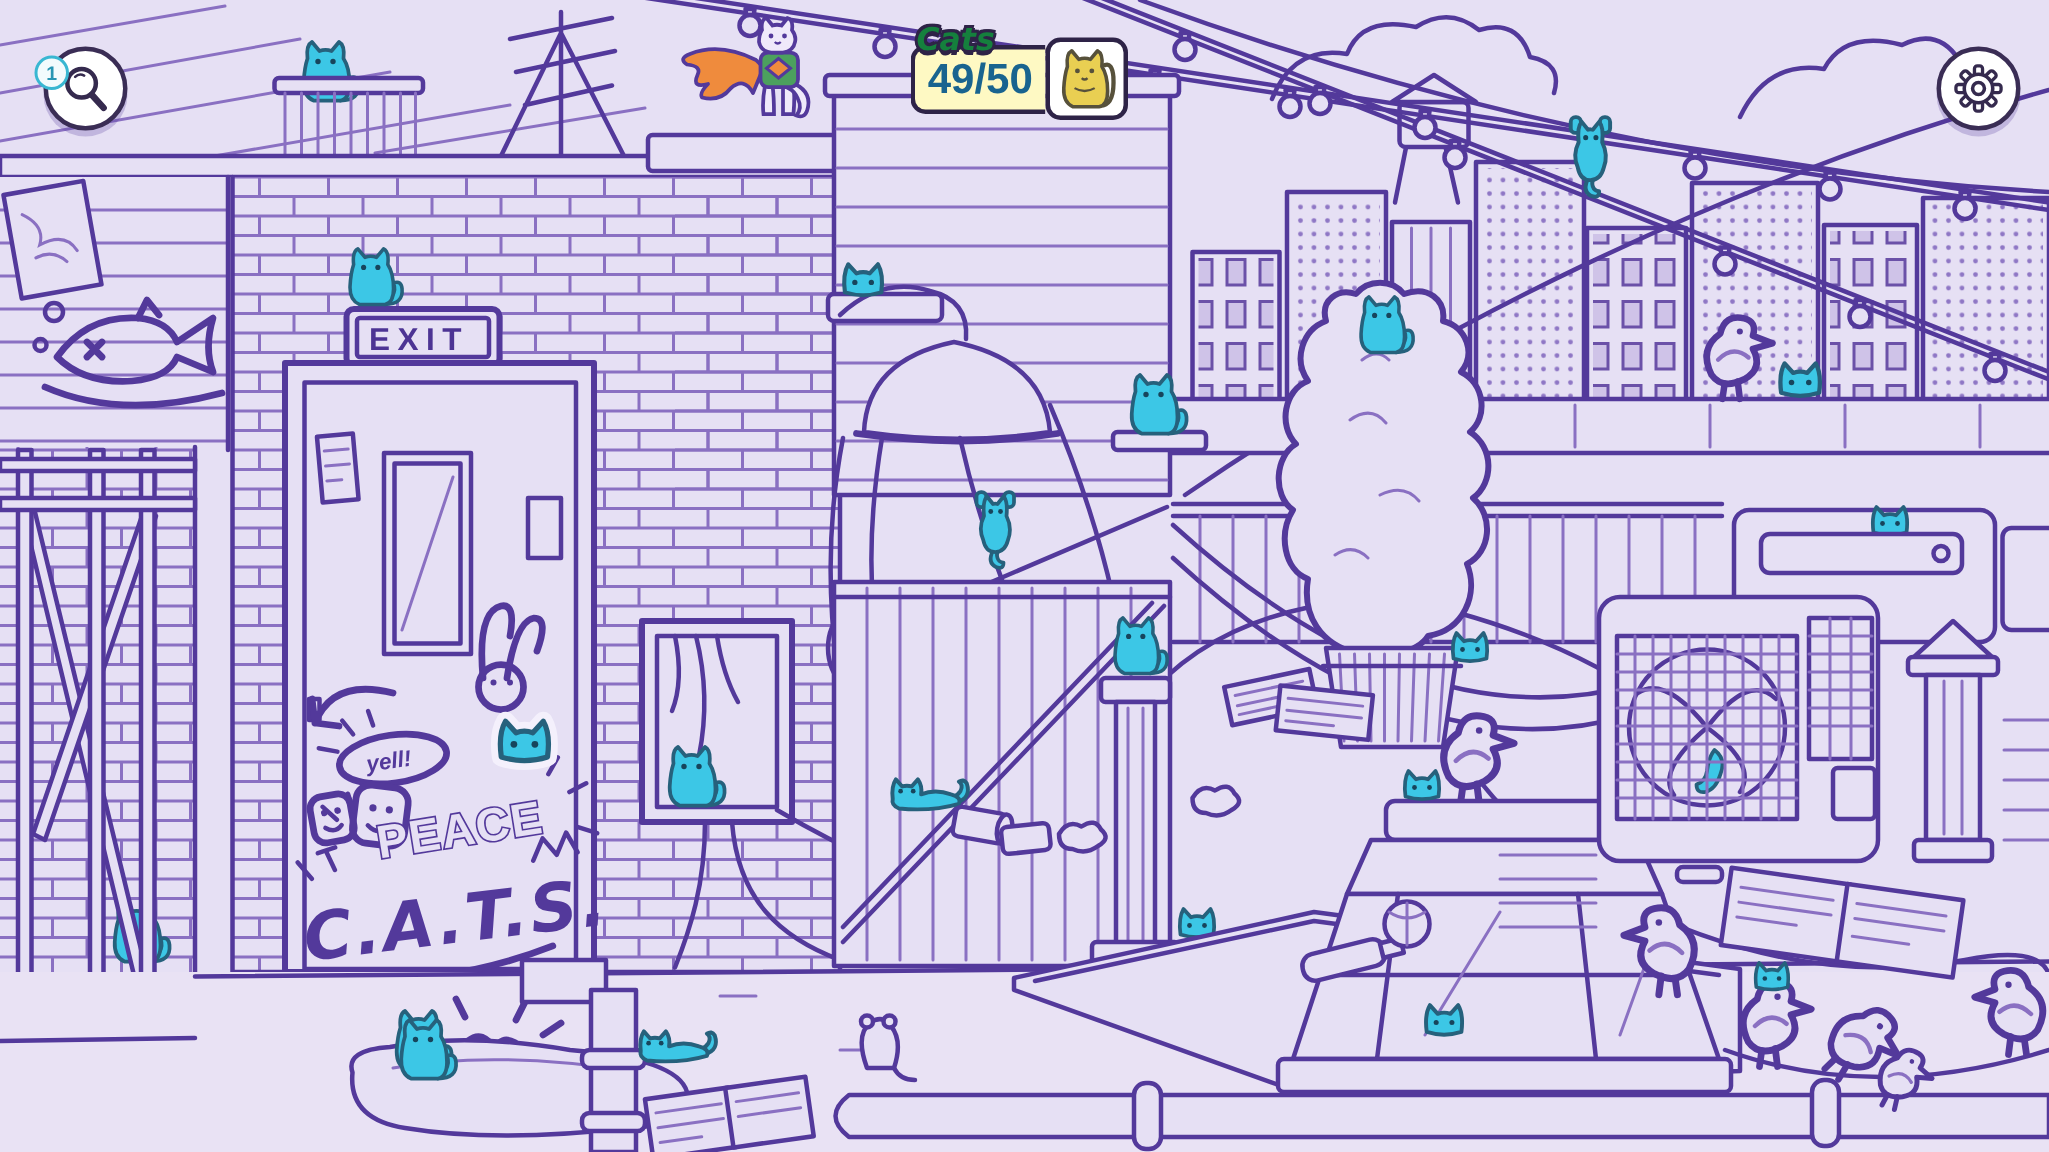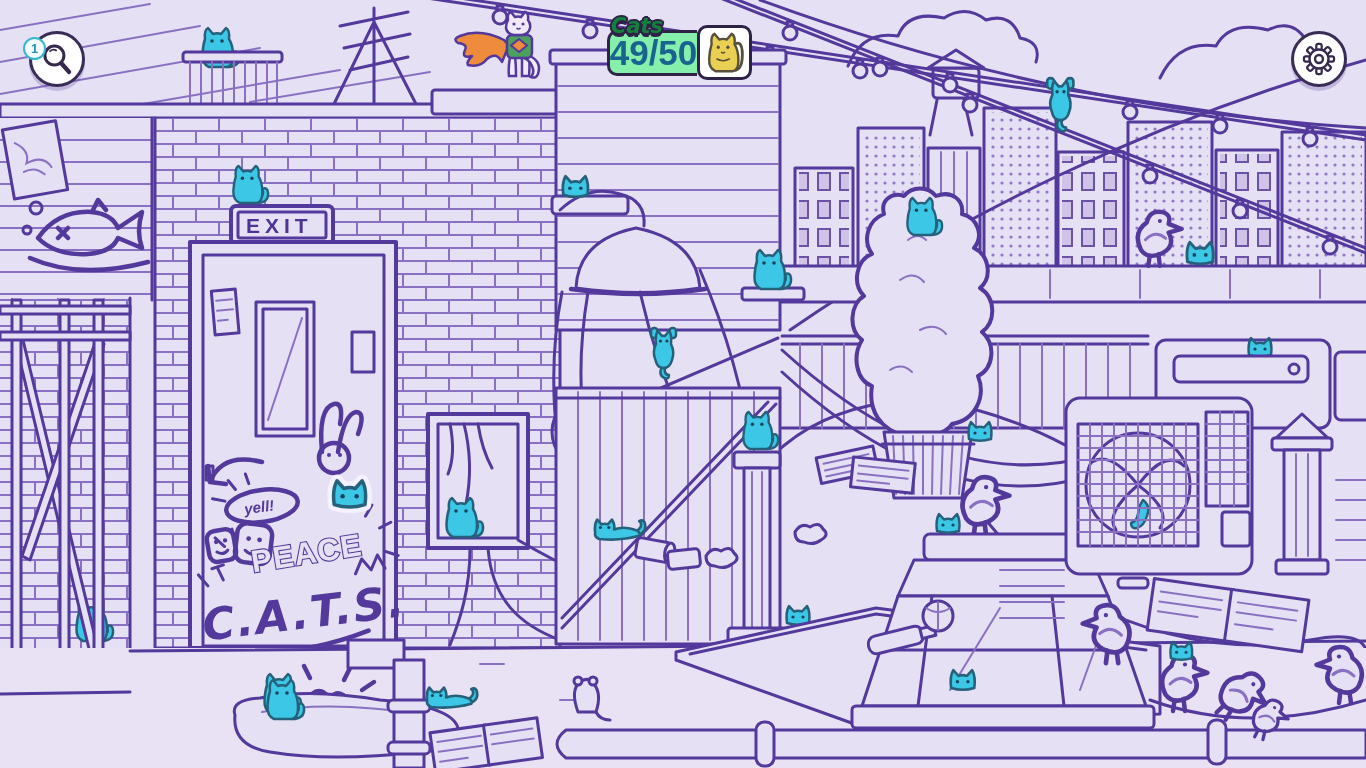--- a/index.html
+++ b/index.html
@@ -30,23 +30,23 @@
   .hint-badge{position:absolute;left:-9px;top:3px;width:23px;height:23px;border-radius:50%;
               background:#f2fbfd;border:2.5px solid #39b7d2;color:#2796b4;font-weight:bold;
               font-size:13px;display:flex;align-items:center;justify-content:center;box-sizing:border-box;}
   .counter{position:absolute;left:607px;top:12px;}
   .counter-label{position:relative;left:4px;top:2px;display:inline-block;
                  font:italic 900 21px "DejaVu Sans",sans-serif;color:#15803d;z-index:2;
                  text-shadow:-2px 0 0 #2e2347,2px 0 0 #2e2347,0 -2px 0 #2e2347,0 2px 0 #2e2347,
                              -1.5px -1.5px 0 #2e2347,1.5px -1.5px 0 #2e2347,-1.5px 1.5px 0 #2e2347,
                              1.5px 1.5px 0 #2e2347,0 3.5px 0 #2e2347;}
   .counter-box{display:flex;align-items:flex-start;margin-top:-6px;}
-  .counter-value{width:90px;height:46px;background:#86efac;border:3.5px solid #2e2347;
+  .counter-value{width:90px;height:46px;background:#fef9c3;border:3.5px solid #2e2347;
                  border-radius:10px 0 0 10px;border-right:none;display:flex;align-items:center;
-                 justify-content:center;font-weight:bold;font-size:35px;color:#19648f;box-sizing:border-box;}
+                 justify-content:center;font-weight:bold;font-size:28px;color:#19648f;box-sizing:border-box;}
   .counter-tile{width:55px;height:55px;margin-top:-5px;background:#ffffff;border:3.5px solid #2e2347;
                 border-radius:10px;display:flex;align-items:center;justify-content:center;box-sizing:border-box;}
 </style>
 </head>
 <body>
 
 <div class="stage">
 
 <svg class="scene" width="1366" height="768" viewBox="0 0 1366 768">
   <defs>

